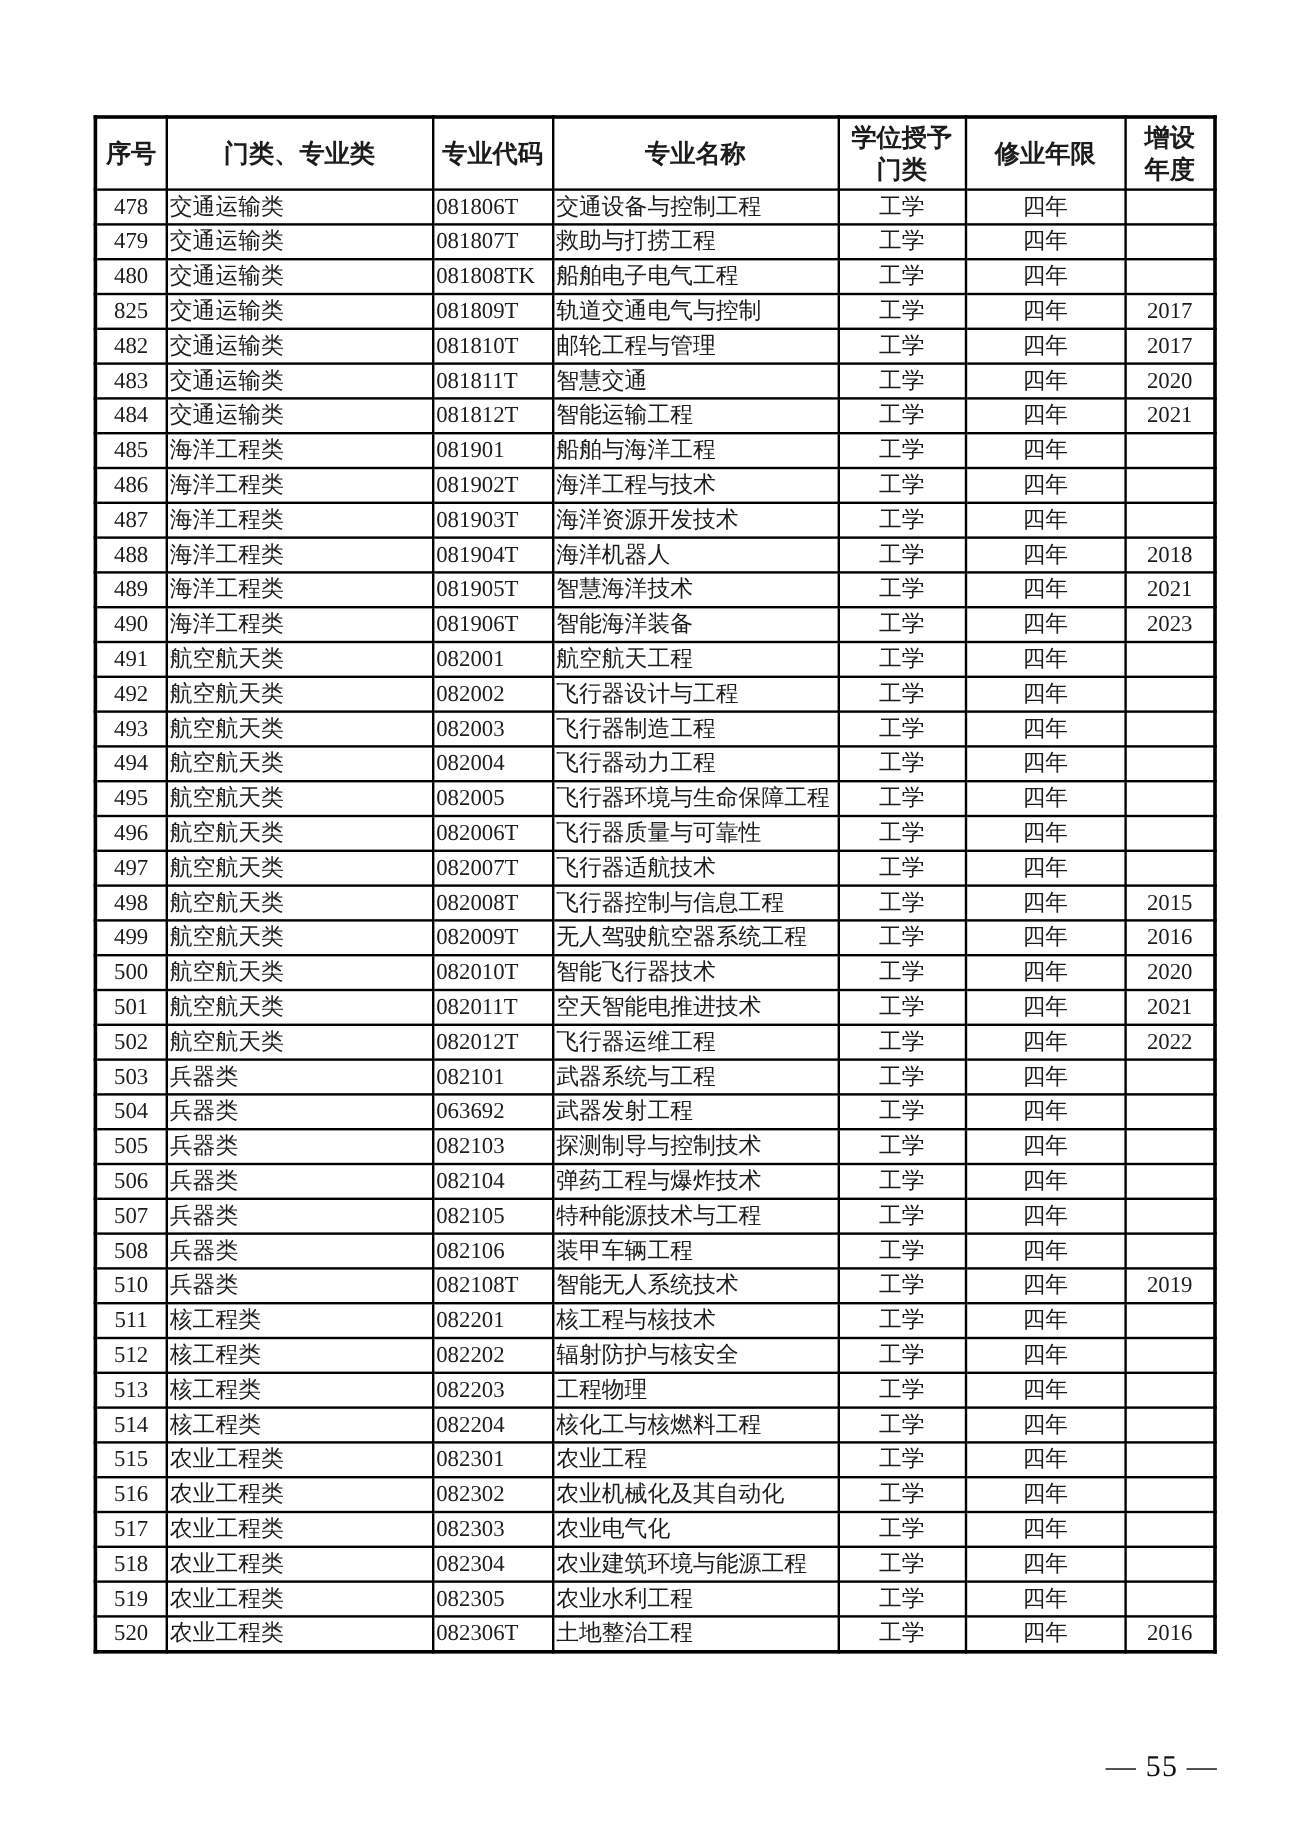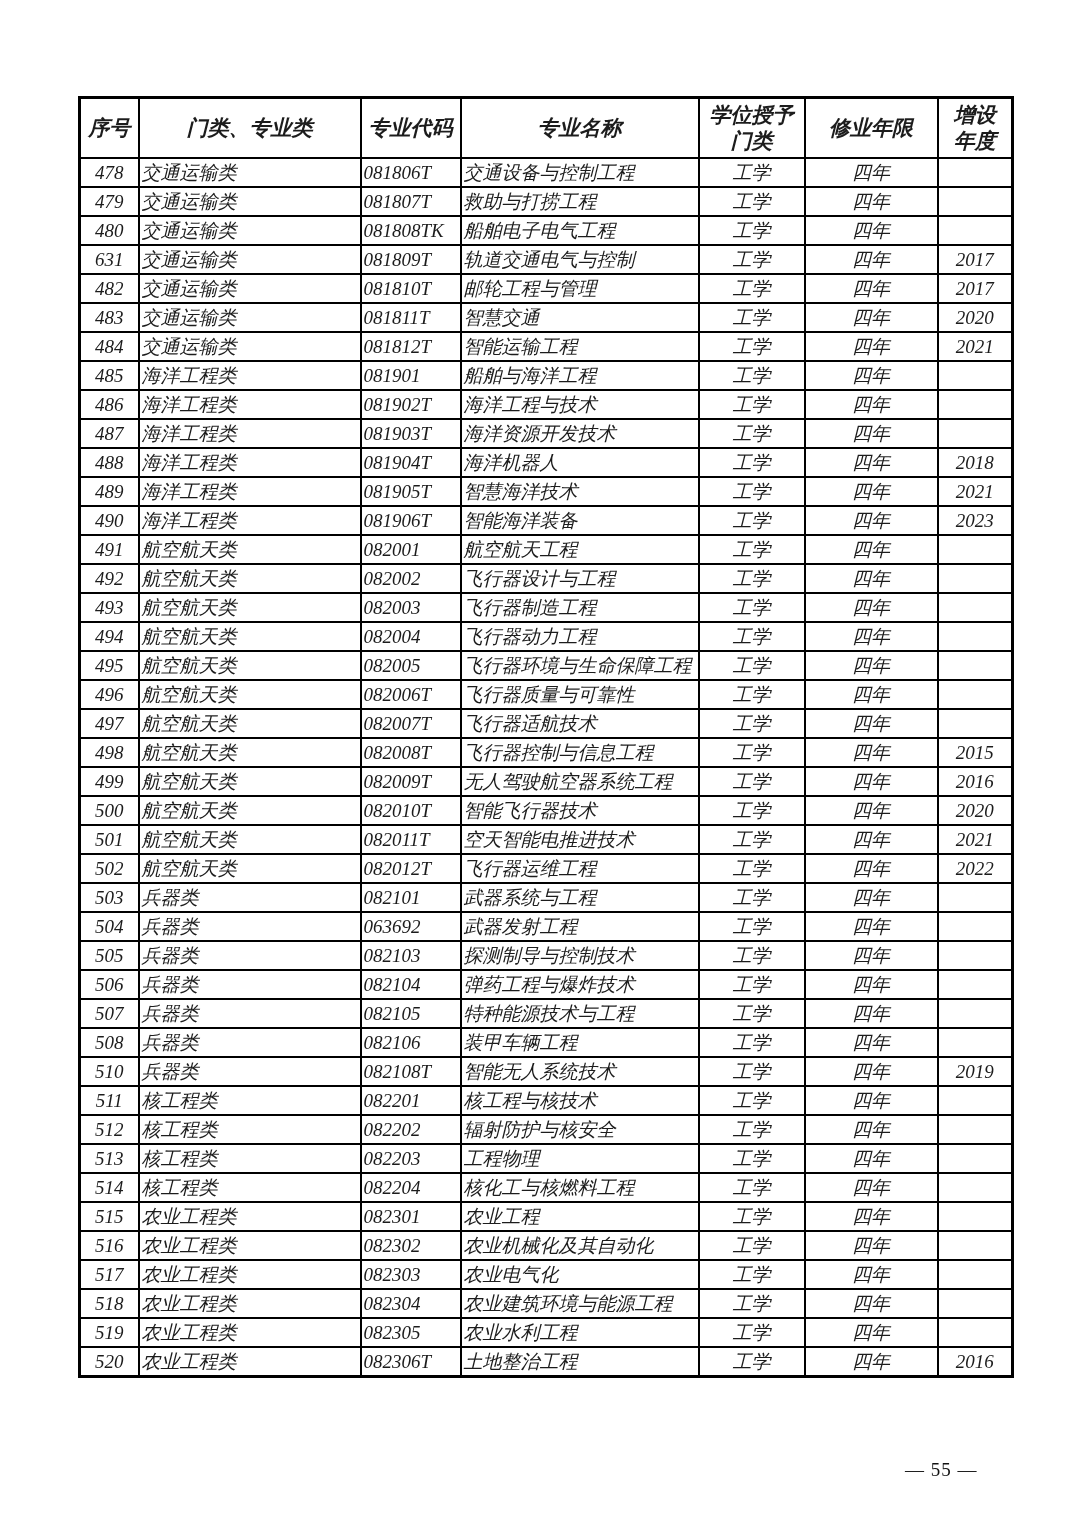--- a/index.html
+++ b/index.html
@@ -17,21 +17,20 @@
     overflow: hidden;
   }
   table.majors {
     position: absolute;
     left: 78px;
     top: 96px;
     width: 933px;
     border-collapse: collapse;
     table-layout: fixed;
     border: 3px solid #000;
-    font-style: italic;
   }
   table.majors th,
   table.majors td {
     border: 2px solid #000;
     overflow: hidden;
   }
   table.majors thead th {
     font-weight: bold;
     font-size: 21px;
     text-align: center;
@@ -52,22 +51,22 @@
     vertical-align: middle;
   }
   td.a-center { text-align: center; }
   td.a-left   { text-align: left; padding-left: 6px; padding-right: 8px; }
   td.a-code   { text-align: left; padding-left: 3px; padding-right: 2px; border-radius: 14px; }
   .page-number {
     position: absolute;
     left: 905px;
     top: 1459px;
     width: 110px;
-    font-size: 19px;
-    text-align: left;
+    font-size: 25px;
+    text-align: right;
     color: #111;
     letter-spacing: 1px;
   }
 </style>
 </head>
 <body>
 
 <div class="sheet">
 
   <table class="majors">
@@ -115,21 +114,21 @@
         <tr>
           <td class="a-center">480</td>
           <td class="a-left">交通运输类</td>
           <td class="a-code">081808TK</td>
           <td class="a-left">船舶电子电气工程</td>
           <td class="a-center">工学</td>
           <td class="a-center">四年</td>
           <td class="a-center"></td>
         </tr>
         <tr>
-          <td class="a-center">631</td>
+          <td class="a-center">825</td>
           <td class="a-left">交通运输类</td>
           <td class="a-code">081809T</td>
           <td class="a-left">轨道交通电气与控制</td>
           <td class="a-center">工学</td>
           <td class="a-center">四年</td>
           <td class="a-center">2017</td>
         </tr>
         <tr>
           <td class="a-center">482</td>
           <td class="a-left">交通运输类</td>

